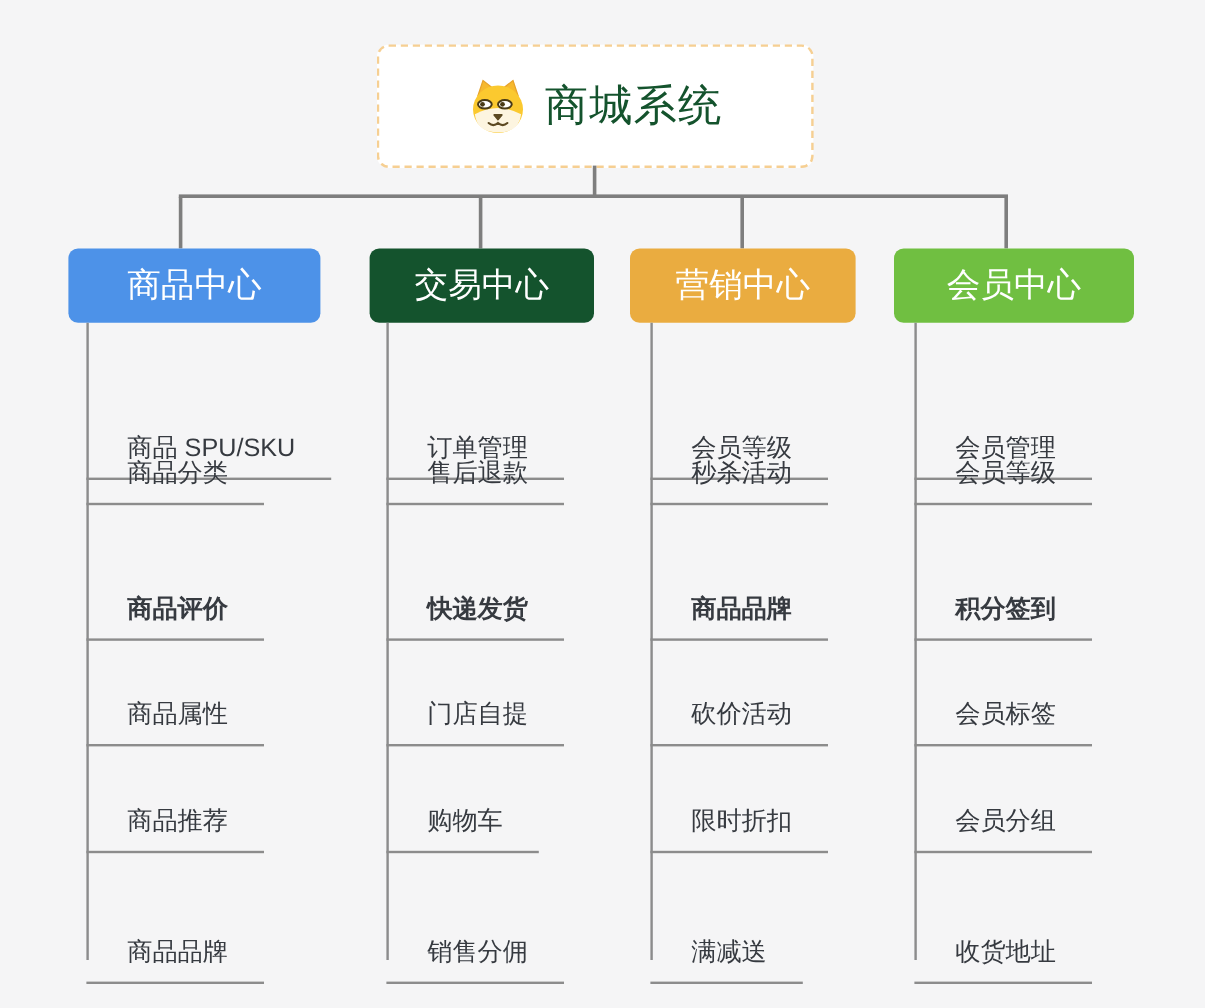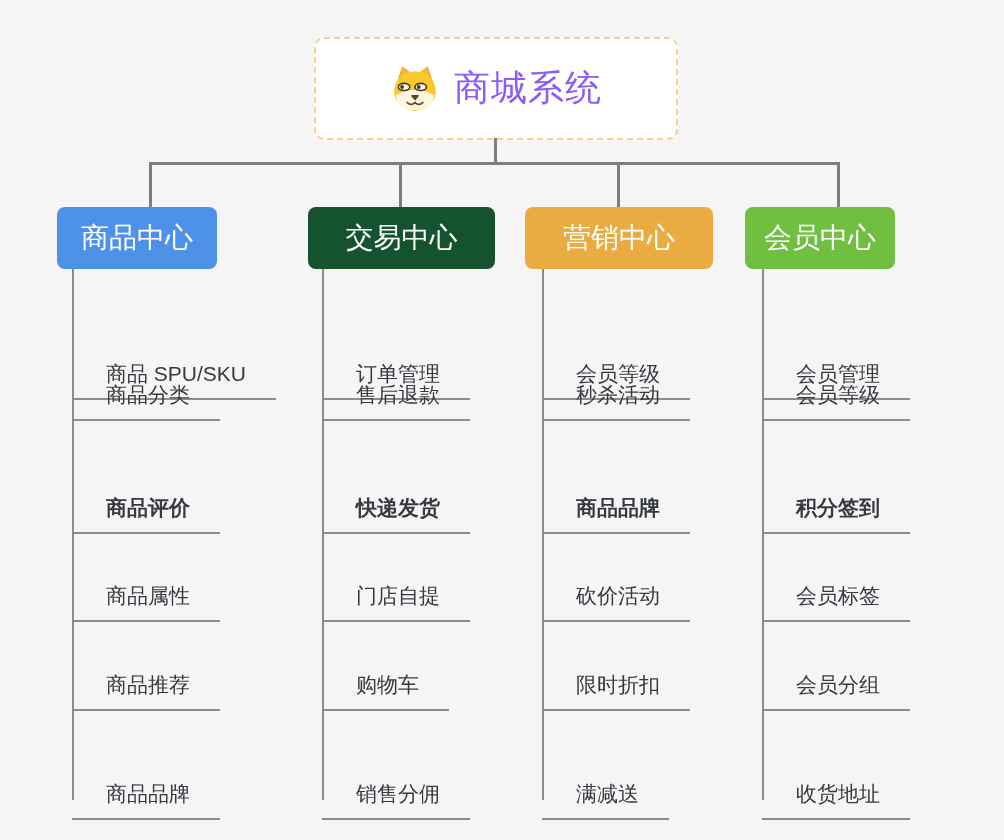--- a/index.html
+++ b/index.html
@@ -7,33 +7,33 @@
     position:relative;width:1004px;height:840px;background:#f5f5f6;
     font-family:"Liberation Sans",sans-serif;overflow:hidden;
   }
   
   .root-node{
     position:absolute;left:314px;top:37px;width:364px;height:103px;
     box-sizing:border-box;background:#ffffff;
     border:2px dashed #f6cf92;border-radius:10px;
     display:flex;align-items:center;justify-content:center;gap:14px;
   }
-  .root-title{font-size:36px;color:#8b5cf6;letter-spacing:1px;}
+  .root-title{font-size:36px;color:#14532d;letter-spacing:1px;}
   
   .line{position:absolute;background:#7e7e7e;}
   
   .branch-node{
     position:absolute;top:207px;height:62px;border-radius:8px;
     display:flex;align-items:center;justify-content:center;
     color:#ffffff;font-size:28px;
   }
-  .branch-0{left:57px;width:160px;background:#4d92e8;}
+  .branch-0{left:57px;width:210px;background:#4d92e8;}
   .branch-1{left:308px;width:187px;background:#14532d;}
   .branch-2{left:525px;width:188px;background:#eaac40;}
-  .branch-3{left:745px;width:150px;background:#70bf41;}
+  .branch-3{left:745px;width:200px;background:#70bf41;}
   
   .spine{position:absolute;top:269px;width:2px;height:531px;background:#8c8c8c;}
   .spine-0{left:72px;}
   .spine-1{left:322px;}
   .spine-2{left:542px;}
   .spine-3{left:762px;}
   
   .leaf{
     position:absolute;font-size:21px;color:#363a40;line-height:28px;
     padding:0 30px 10px 34px;border-bottom:2px solid #8c8c8c;white-space:nowrap;

